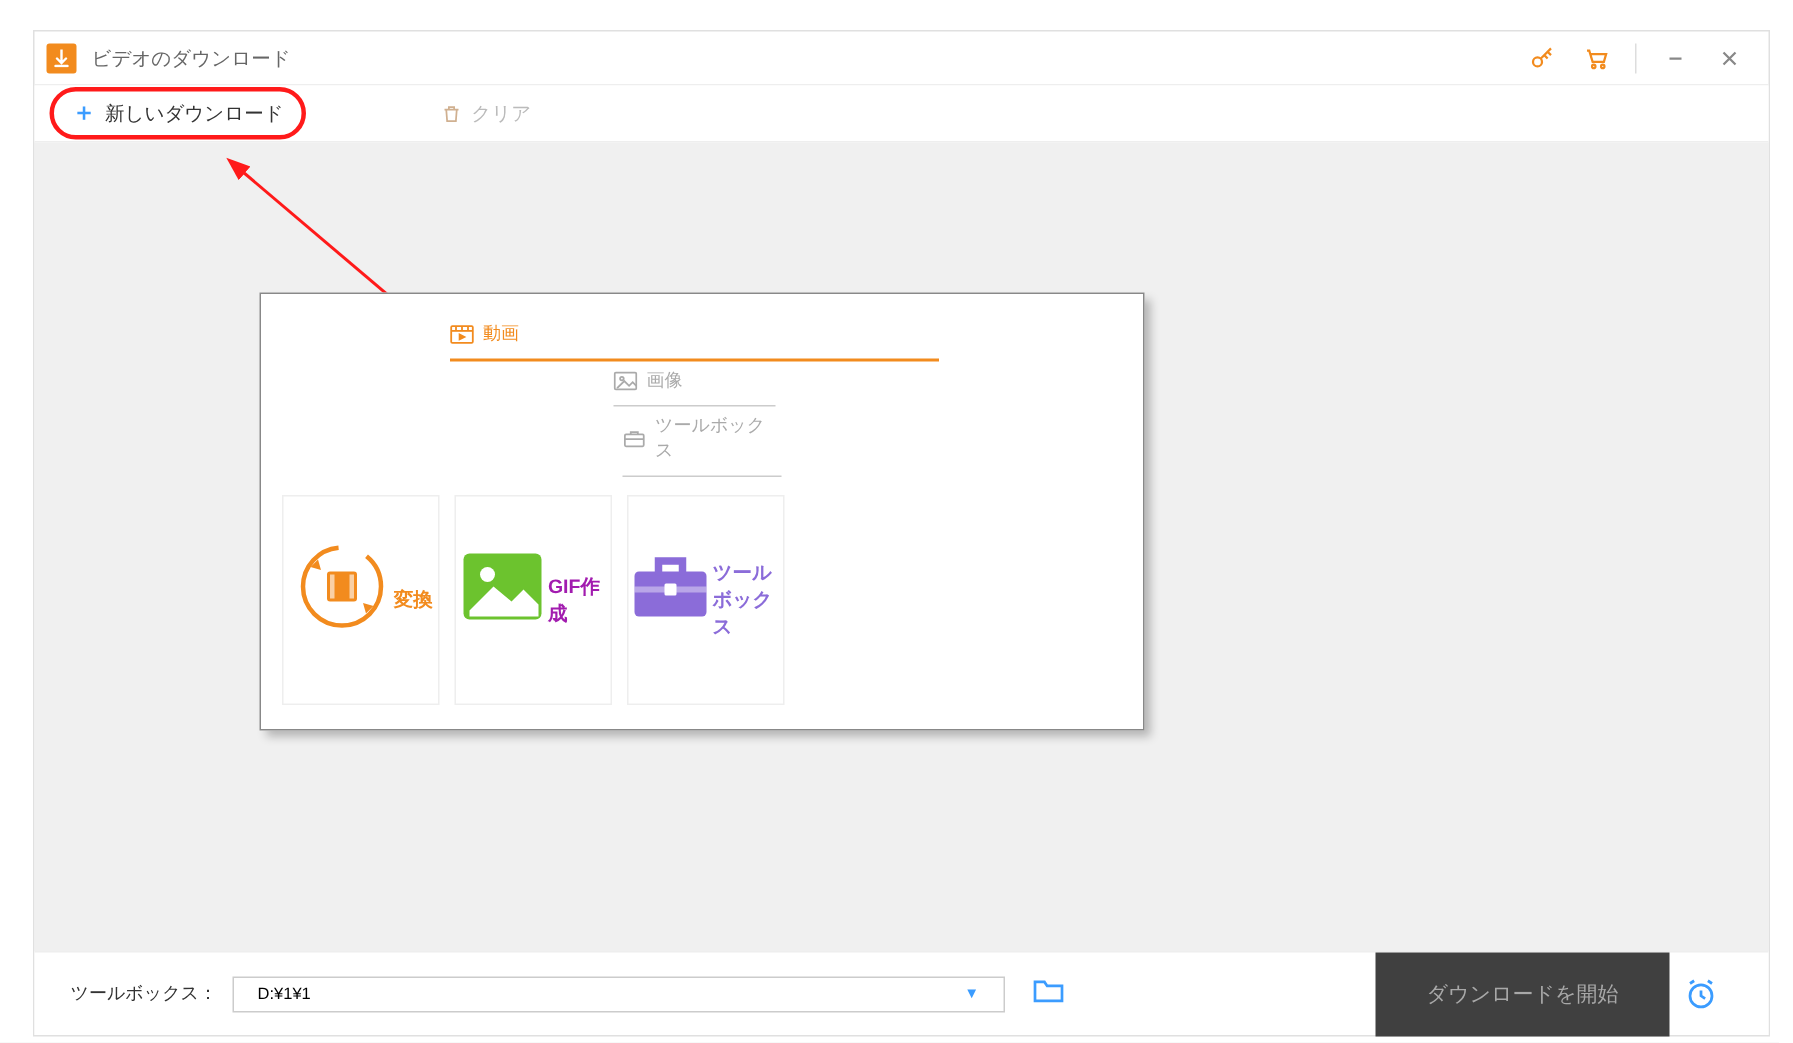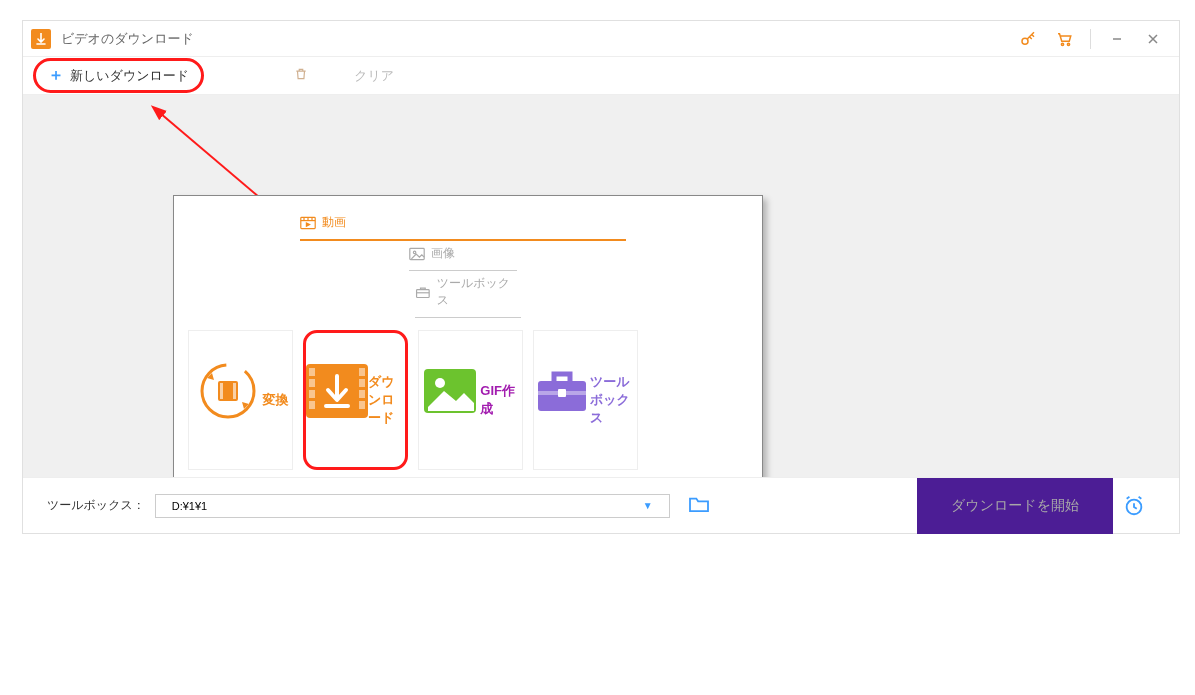--- a/index.html
+++ b/index.html
@@ -1,32 +1,32 @@
 <!DOCTYPE html>
 <html><head>
 <meta charset="utf-8">
 <style>
 * { margin: 0; padding: 0; box-sizing: border-box; font-family: "Meiryo", "Hiragino Sans", sans-serif; }
 body { background: #fff; width: 1195px; height: 695px; position: relative; overflow: hidden; }
 
-.window { position: absolute; left: 22px; top: 20px; width: 1158px; height: 514px; background: #fff; border: 1px solid #e0e0e0; }
+.window { position: absolute; left: 22px; top: 20px; width: 1158px; height: 671px; background: #fff; border: 1px solid #e0e0e0; }
 
 .titlebar { height: 36px; display: flex; align-items: center; padding: 0 8px; border-bottom: 1px solid #eee; }
 .app-icon { width: 20px; height: 20px; background: #f28b1e; display: flex; align-items: center; justify-content: center; color: #fff; font-size: 12px; border-radius: 2px; }
 .app-title { margin-left: 10px; font-size: 13px; color: #666; flex: 0 0 auto; }
 .titlebar-spacer { flex: 1; }
 .tb-btn { width: 36px; height: 28px; display: flex; align-items: center; justify-content: center; color: #999; font-size: 14px; cursor: pointer; }
 .tb-btn.key { color: #f28b1e; }
 .tb-btn.cart { color: #f28b1e; }
 
 .toolbar { height: 38px; background: #fff; display: flex; align-items: center; padding: 0 10px; border-bottom: 1px solid #eee; }
 .new-dl-btn { display: flex; align-items: center; padding: 4px 12px; font-size: 13px; color: #333; cursor: pointer; border-radius: 20px; }
 .new-dl-btn .plus { color: #3b9cff; font-size: 16px; font-weight: bold; margin-right: 6px; }
 .highlight-red { border: 3px solid #ff1a1a; border-radius: 22px; }
-.clear-btn { margin-left: 90px; display: flex; align-items: flex-start; color: #bbb; font-size: 13px; cursor: pointer; gap: 40px; }
+.clear-btn { margin-left: 90px; display: flex; align-items: center; color: #bbb; font-size: 13px; cursor: pointer; }
 .clear-btn svg { margin-right: 6px; }
 
 .content { position: absolute; top: 74px; left: 0; right: 0; bottom: 56px; background: #f0f0f0; }
 
 .panel { position: absolute; left: 150px; top: 100px; width: 590px; background: #fff; border: 1px solid #888; box-shadow: 4px 4px 6px rgba(0,0,0,0.25); padding: 14px 14px 16px 14px; }
 
 .panel-tabs { display: flex; align-items: center; margin-bottom: 12px; gap: 0; flex-direction: column; }
 .tab-item { display: flex; align-items: center; font-size: 12px; color: #999; padding: 4px 0 8px 0; }
 .tab-item svg { margin-right: 6px; }
 .tab-video { color: #f28b1e; border-bottom: 2px solid #f28b1e; width: 326px; margin-right: 10px; }
@@ -46,21 +46,21 @@
 .card.download.highlighted { border: 3px solid #ff1a1a; border-radius: 14px; }
 
 .arrow-svg { position: absolute; left: 125px; top: 6px; pointer-events: none; }
 
 .footer { position: absolute; bottom: 0; left: 0; right: 0; height: 56px; background: #fff; border-top: 1px solid #eee; display: flex; align-items: center; padding: 0 24px; }
 .footer-label { font-size: 12px; color: #333; margin-right: 10px; }
 .footer-path { width: 515px; height: 24px; border: 1px solid #ccc; font-size: 11px; padding: 2px 16px; display: flex; align-items: center; justify-content: space-between; gap: 38px; }
 .footer-path-caret { color: #3b9cff; font-size: 10px; }
 .folder-icon { margin-left: 18px; color: #3b9cff; cursor: pointer; }
 .footer-spacer { flex: 1; }
-.start-btn { width: 196px; height: 56px; background: #4c1d95; color: #a8a8a8; font-size: 14px; display: flex; align-items: center; justify-content: center; cursor: pointer; }
+.start-btn { width: 196px; height: 56px; background: #404040; color: #a8a8a8; font-size: 14px; display: flex; align-items: center; justify-content: center; cursor: pointer; }
 .alarm-icon { width: 42px; height: 56px; display: flex; align-items: center; justify-content: center; color: #3b9cff; cursor: pointer; }
 </style>
 </head>
 <body>
 
 <div class="window">
 
   <div class="titlebar">
     <div class="app-icon">
       <svg width="12" height="12" viewBox="0 0 12 12">
@@ -159,37 +159,20 @@
                 <path d="M14 12 L9 17 L16 19 Z" fill="#f28b1e"></path>
                 <path d="M46 48 L51 43 L44 41 Z" fill="#f28b1e"></path>
                 <rect x="20" y="20" width="20" height="20" rx="2" fill="#f28b1e"></rect>
                 <rect x="22" y="22" width="3" height="16" fill="#fff" opacity="0.6"></rect>
                 <rect x="35" y="22" width="3" height="16" fill="#fff" opacity="0.6"></rect>
               </svg>
           </div>
           <div class="card-label">変換</div>
         </div>
 
-        <div class="card download highlighted">
-          <div class="card-icon">
-            <svg width="62" height="54" viewBox="0 0 62 54">
-                <rect x="0" y="0" width="62" height="54" rx="4" fill="#f28b1e"></rect>
-                <rect x="3" y="4" width="6" height="8" fill="#fff" opacity="0.5"></rect>
-                <rect x="3" y="15" width="6" height="8" fill="#fff" opacity="0.5"></rect>
-                <rect x="3" y="26" width="6" height="8" fill="#fff" opacity="0.5"></rect>
-                <rect x="3" y="37" width="6" height="8" fill="#fff" opacity="0.5"></rect>
-                <rect x="53" y="4" width="6" height="8" fill="#fff" opacity="0.5"></rect>
-                <rect x="53" y="15" width="6" height="8" fill="#fff" opacity="0.5"></rect>
-                <rect x="53" y="26" width="6" height="8" fill="#fff" opacity="0.5"></rect>
-                <rect x="53" y="37" width="6" height="8" fill="#fff" opacity="0.5"></rect>
-                <path d="M31 12 L31 34 M22 26 L31 36 L40 26 M20 42 L42 42" stroke="#fff" stroke-width="4" fill="none" stroke-linecap="round" stroke-linejoin="round"></path>
-              </svg>
-          </div>
-          <div class="card-label">ダウンロード</div>
-        </div>
 
 
         <div class="card gif">
           <div class="card-icon">
             <svg width="56" height="48" viewBox="0 0 56 48">
                 <rect x="2" y="2" width="52" height="44" rx="4" fill="#6cc32e"></rect>
                 <circle cx="18" cy="16" r="5" fill="#fff"></circle>
                 <path d="M6 40 L22 24 L34 34 L42 26 L52 36 L52 44 L6 44 Z" fill="#fff"></path>
               </svg>
           </div>

